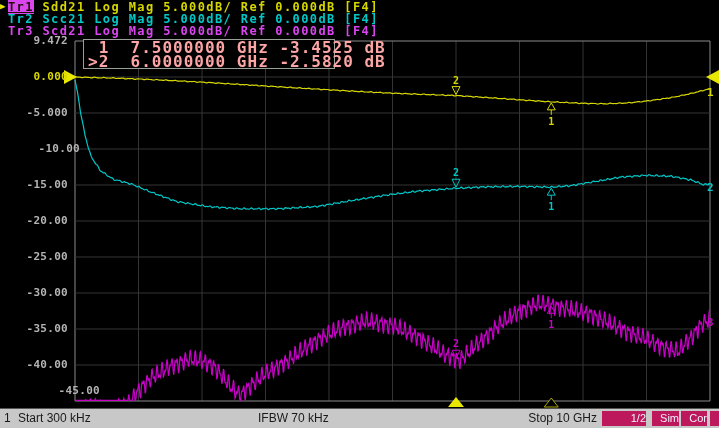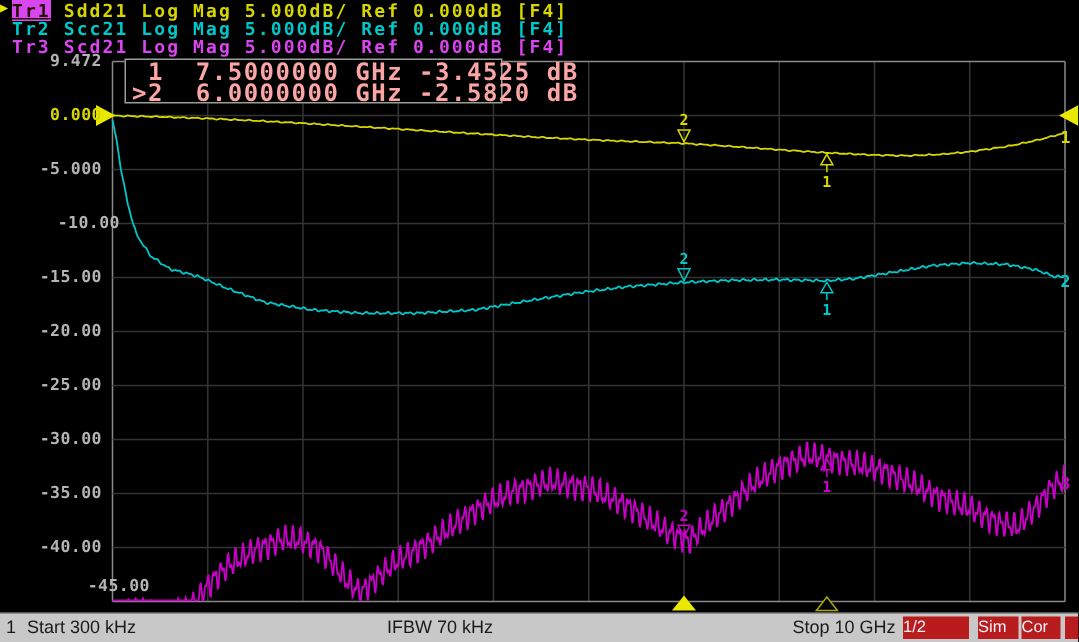--- a/index.html
+++ b/index.html
@@ -20,22 +20,22 @@
                color:#fca5a5;white-space:pre;}
   
   .ylab{position:absolute;left:0;width:68px;text-align:right;font-size:11px;font-weight:bold;
         letter-spacing:0.3px;color:#b4b4b4;line-height:12px;}
   .ylab.ref{color:#d8d800;}
   
   .statusbar{position:absolute;left:0;top:408px;width:719px;height:20px;background:#c8c8c8;
              border-top:1px solid #555;box-sizing:border-box;
              font-family:"Liberation Sans",sans-serif;font-size:12px;color:#1a1a1a;}
   .sb-item{position:absolute;top:2px;white-space:nowrap;}
-  .badge{position:absolute;top:2px;height:15px;background:#b91c1c;color:#f0f0ff;
-         font-size:11px;text-align:left;line-height:15px;}
+  .badge{position:absolute;top:2px;height:15px;background:#be185d;color:#f0f0ff;
+         font-size:11px;text-align:right;line-height:15px;}
 </style>
 </head>
 <body>
 
 <div class="screen">
 
   <svg id="plot" width="719" height="428">
       <g>
         <line x1="75" y1="41" x2="75" y2="401" stroke="#8a8a8a" stroke-width="1"></line>
         <line x1="138.5" y1="41" x2="138.5" y2="401" stroke="#343434" stroke-width="1"></line>

